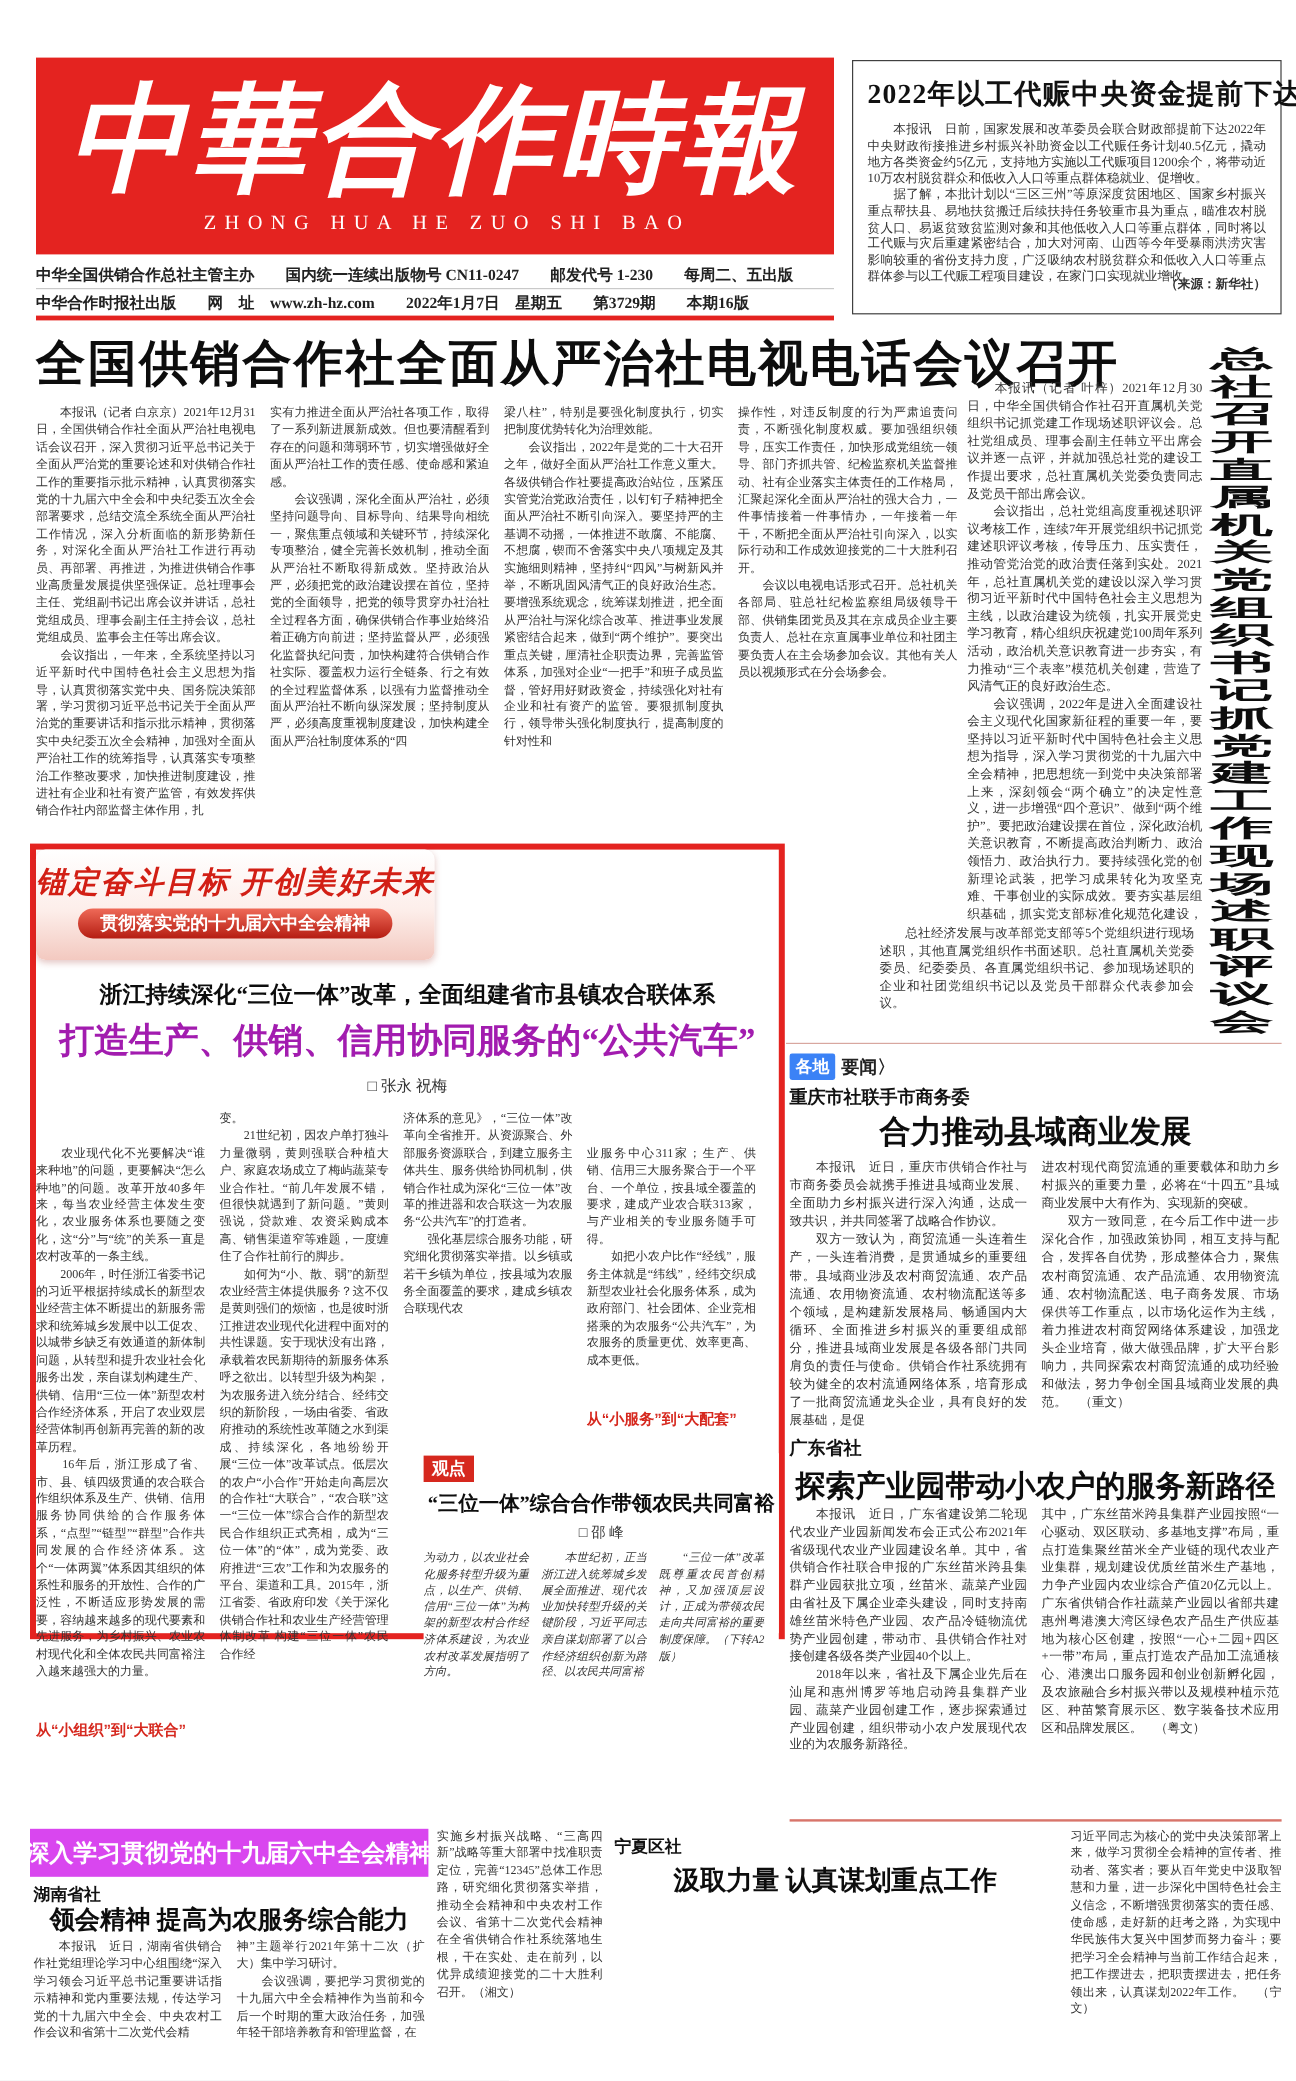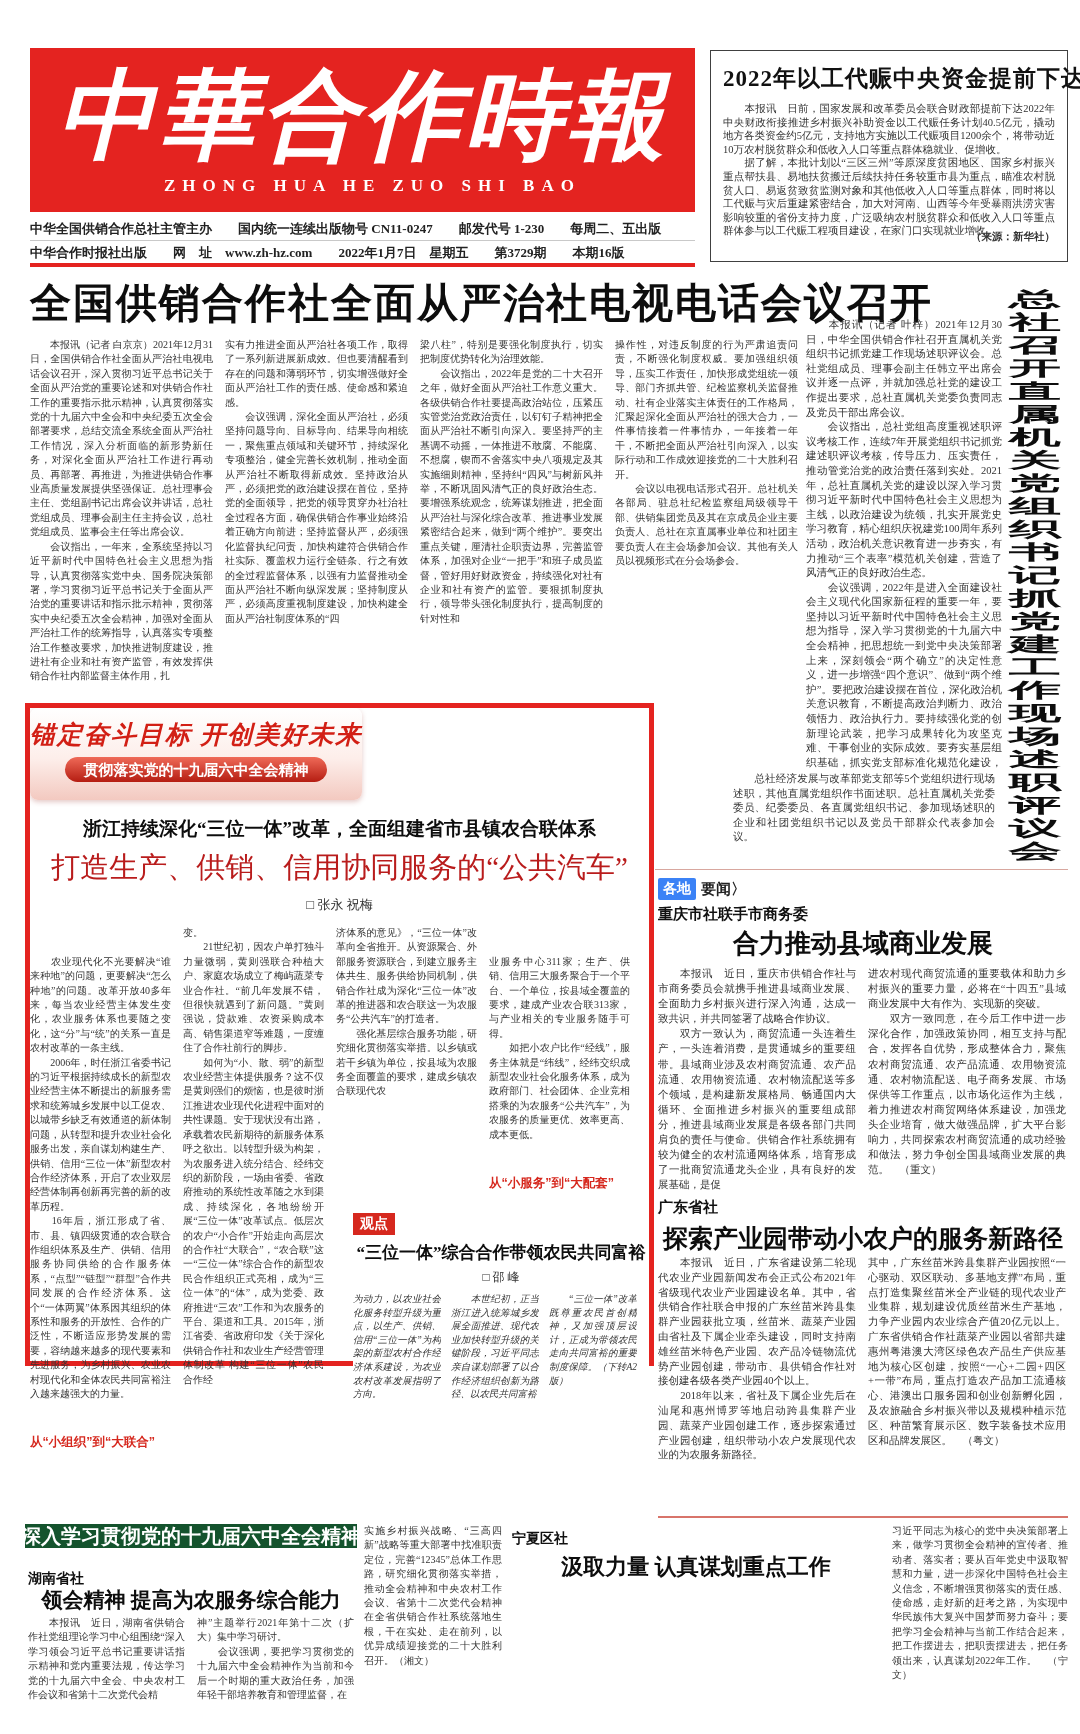--- a/index.html
+++ b/index.html
@@ -3,21 +3,21 @@
 <meta charset="utf-8">
 <style>
   html,body{margin:0;padding:0;background:#e9e9e9;}
   #page{position:relative;width:1080px;height:1734px;background:#ffffff;margin:0 auto;overflow:hidden;
         font-family:"Liberation Serif",serif;color:#222;}
   .abs{position:absolute;}
   
   .masthead{left:30px;top:48px;width:665px;height:164px;background:#e42320;color:#fff;text-align:center;}
   .mast-title{font-size:98px;font-weight:900;line-height:118px;letter-spacing:4px;font-style:italic;
               font-family:Liberation Sans, sans-serif;white-space:nowrap;margin-top:8px;}
-  .mast-pinyin{font-size:17px;font-weight:700;letter-spacing:7px;margin-top:2px;font-family:"Liberation Serif",serif;padding-left:20px;}
+  .mast-pinyin{font-size:17px;font-weight:400;letter-spacing:7px;margin-top:2px;font-family:"Liberation Serif",serif;padding-left:20px;}
   .info-line{left:30px;width:665px;height:22px;font-size:13px;font-weight:700;color:#222;
              font-family:Liberation Serif, serif;display:flex;align-items:center;white-space:nowrap;}
   .info-sep{left:30px;width:665px;border-top:1px solid #c9c9c9;}
   .red-rule{left:30px;top:263px;width:665px;height:4px;background:#e42320;}
   
   .tr-box{left:710px;top:50px;width:358px;height:212px;border:1px solid #404040;box-sizing:border-box;padding:8px 12px 6px;}
   .tr-h{font-size:23px;font-weight:900;text-align:center;letter-spacing:1px;margin:4px 0 8px;color:#111;white-space:nowrap;}
   .tr-body{font-size:10.5px;line-height:13.6px;text-align:justify;white-space:pre-wrap;color:#333;height:142px;overflow:hidden;}
   .tr-src{font-size:10.5px;font-weight:700;text-align:right;color:#333;margin-top:-14px;}
   
@@ -49,38 +49,38 @@
   .gd-body{left:658px;top:1256px;width:410px;height:252px;}
   .gd-body .bcol{width:198px;height:252px;font-size:10.5px;line-height:14.8px;}
   
   .redbox{left:25px;top:703px;width:629px;height:663px;border:5px solid #e42320;box-sizing:border-box;padding:0;}
   .banner{width:332px;height:92px;border-radius:8px;background:linear-gradient(180deg,#ffffff 0%,#fdeeea 55%,#f3c9c0 100%);
           box-shadow:0 2px 5px rgba(150,40,30,.25);text-align:center;padding-top:10px;box-sizing:border-box;}
   .banner-l1{color:#d21f15;font-size:25px;font-weight:900;font-style:italic;letter-spacing:2px;white-space:nowrap;}
   .banner-l2{margin:6px auto 0;width:262px;border-radius:13px;background:linear-gradient(180deg,#ef6a58,#b51d12);
              color:#fff;font-size:15px;font-weight:700;line-height:25px;font-family:"Liberation Sans",sans-serif;}
   .rb-kicker{text-align:center;font-size:19px;font-weight:900;color:#0d0d0d;margin-top:16px;white-space:nowrap;}
-  .rb-h{text-align:center;font-size:29px;font-weight:400;color:#b91c1c;margin-top:6px;white-space:nowrap;
+  .rb-h{text-align:center;font-size:29px;font-weight:700;color:#a21caf;margin-top:6px;white-space:nowrap;
         font-family:"Liberation Serif",serif;}
   .rb-byline{text-align:center;font-size:13px;color:#333;margin-top:8px;}
   .rb-body{position:relative;display:flex;gap:12px;margin-top:12px;height:537px;}
   .rb-col{width:141px;font-size:10px;line-height:14.4px;text-align:justify;white-space:pre-wrap;color:#333;overflow:hidden;}
   .rb-col.tall{height:537px;}
   .rb-col.short{height:278px;}
   .subhead-red{color:#d6281e;font-weight:700;font-size:12.5px;line-height:17px;font-family:"Liberation Sans",sans-serif;margin-top:4px;}
   .viewpoint{position:absolute;right:0;bottom:0;width:296px;height:250px;background:#fff;padding-top:2px;}
   .vp-label{display:inline-block;background:#d6281e;color:#fff;font-size:14px;font-weight:700;padding:2px 7px;
             font-family:"Liberation Sans",sans-serif;}
   .vp-h{text-align:center;font-size:17px;font-weight:900;color:#0d0d0d;margin-top:6px;white-space:nowrap;}
   .vp-byline{text-align:center;font-size:12px;color:#333;margin:5px 0 7px;}
   .vp-cols{display:flex;gap:10px;}
   .vp-col{width:88px;font-size:9.5px;line-height:13.6px;text-align:justify;white-space:pre-wrap;color:#333;
           font-style:italic;overflow:hidden;height:158px;}
   
-  .study-banner{left:25px;top:1524px;width:332px;height:24px;background:#14532d;color:#fff;display:flex;
+  .study-banner{left:25px;top:1524px;width:332px;height:40px;background:#d946ef;color:#fff;display:flex;
                 align-items:center;justify-content:center;font-size:20px;font-weight:900;white-space:nowrap;
                 font-family:"Liberation Sans",sans-serif;}
   .hn-kicker{left:28px;top:1570px;}
   .hn-h{left:28px;top:1586px;width:326px;font-size:21px;}
   .hn-body{left:28px;top:1616px;width:326px;height:112px;}
   .hn-body .bcol{width:157px;height:112px;}
   .hn-col3{left:364px;top:1524px;width:138px;height:206px;font-size:10px;line-height:14.4px;text-align:justify;
            white-space:pre-wrap;color:#333;overflow:hidden;}
   .nx-kicker{left:512px;top:1530px;}
   .nx-h{left:512px;top:1552px;width:368px;font-size:22px;}

